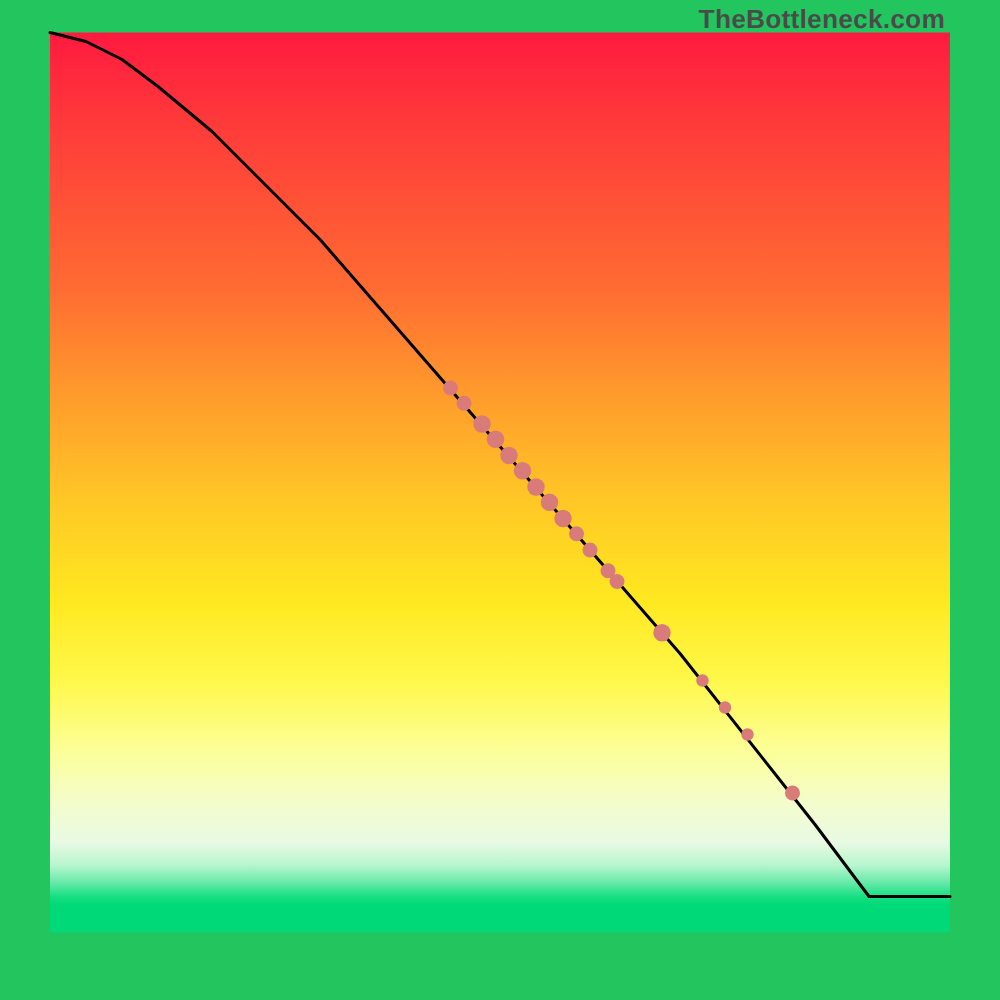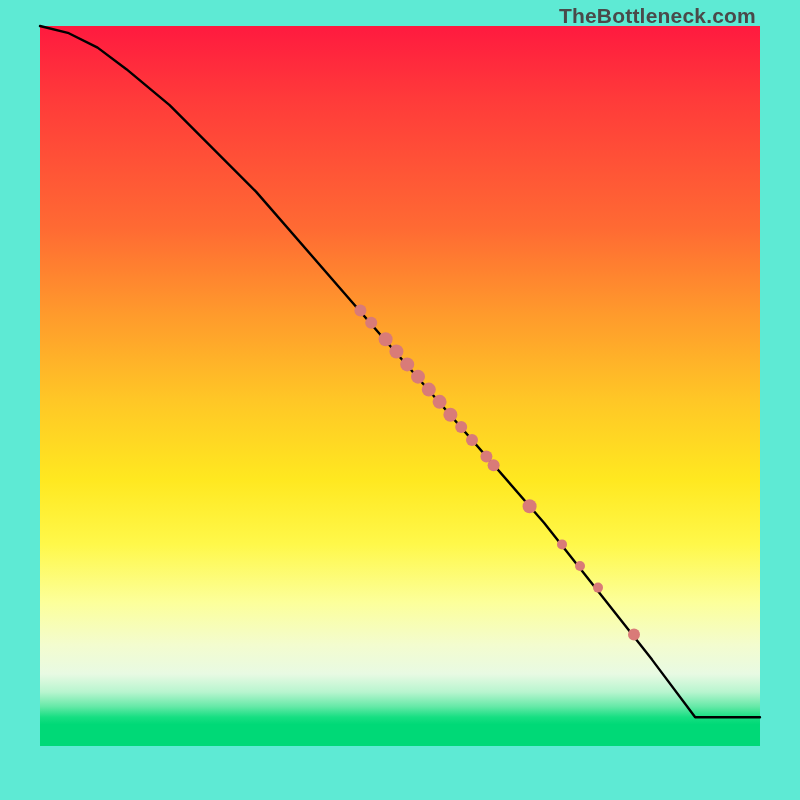--- a/index.html
+++ b/index.html
@@ -8,21 +8,21 @@
     width: 800px;
     height: 800px;
     overflow: hidden;
     background: #000;
     font-family: Arial, Helvetica, sans-serif;
   }
   .stage {
     position: relative;
     width: 800px;
     height: 800px;
-    background: #5eead4;
+    background: #22c55e;
   }
   .plot-area {
     position: absolute;
     left: 40px;
     top: 26px;
     width: 720px;
     height: 720px;
     
     background: linear-gradient(
       to bottom,

